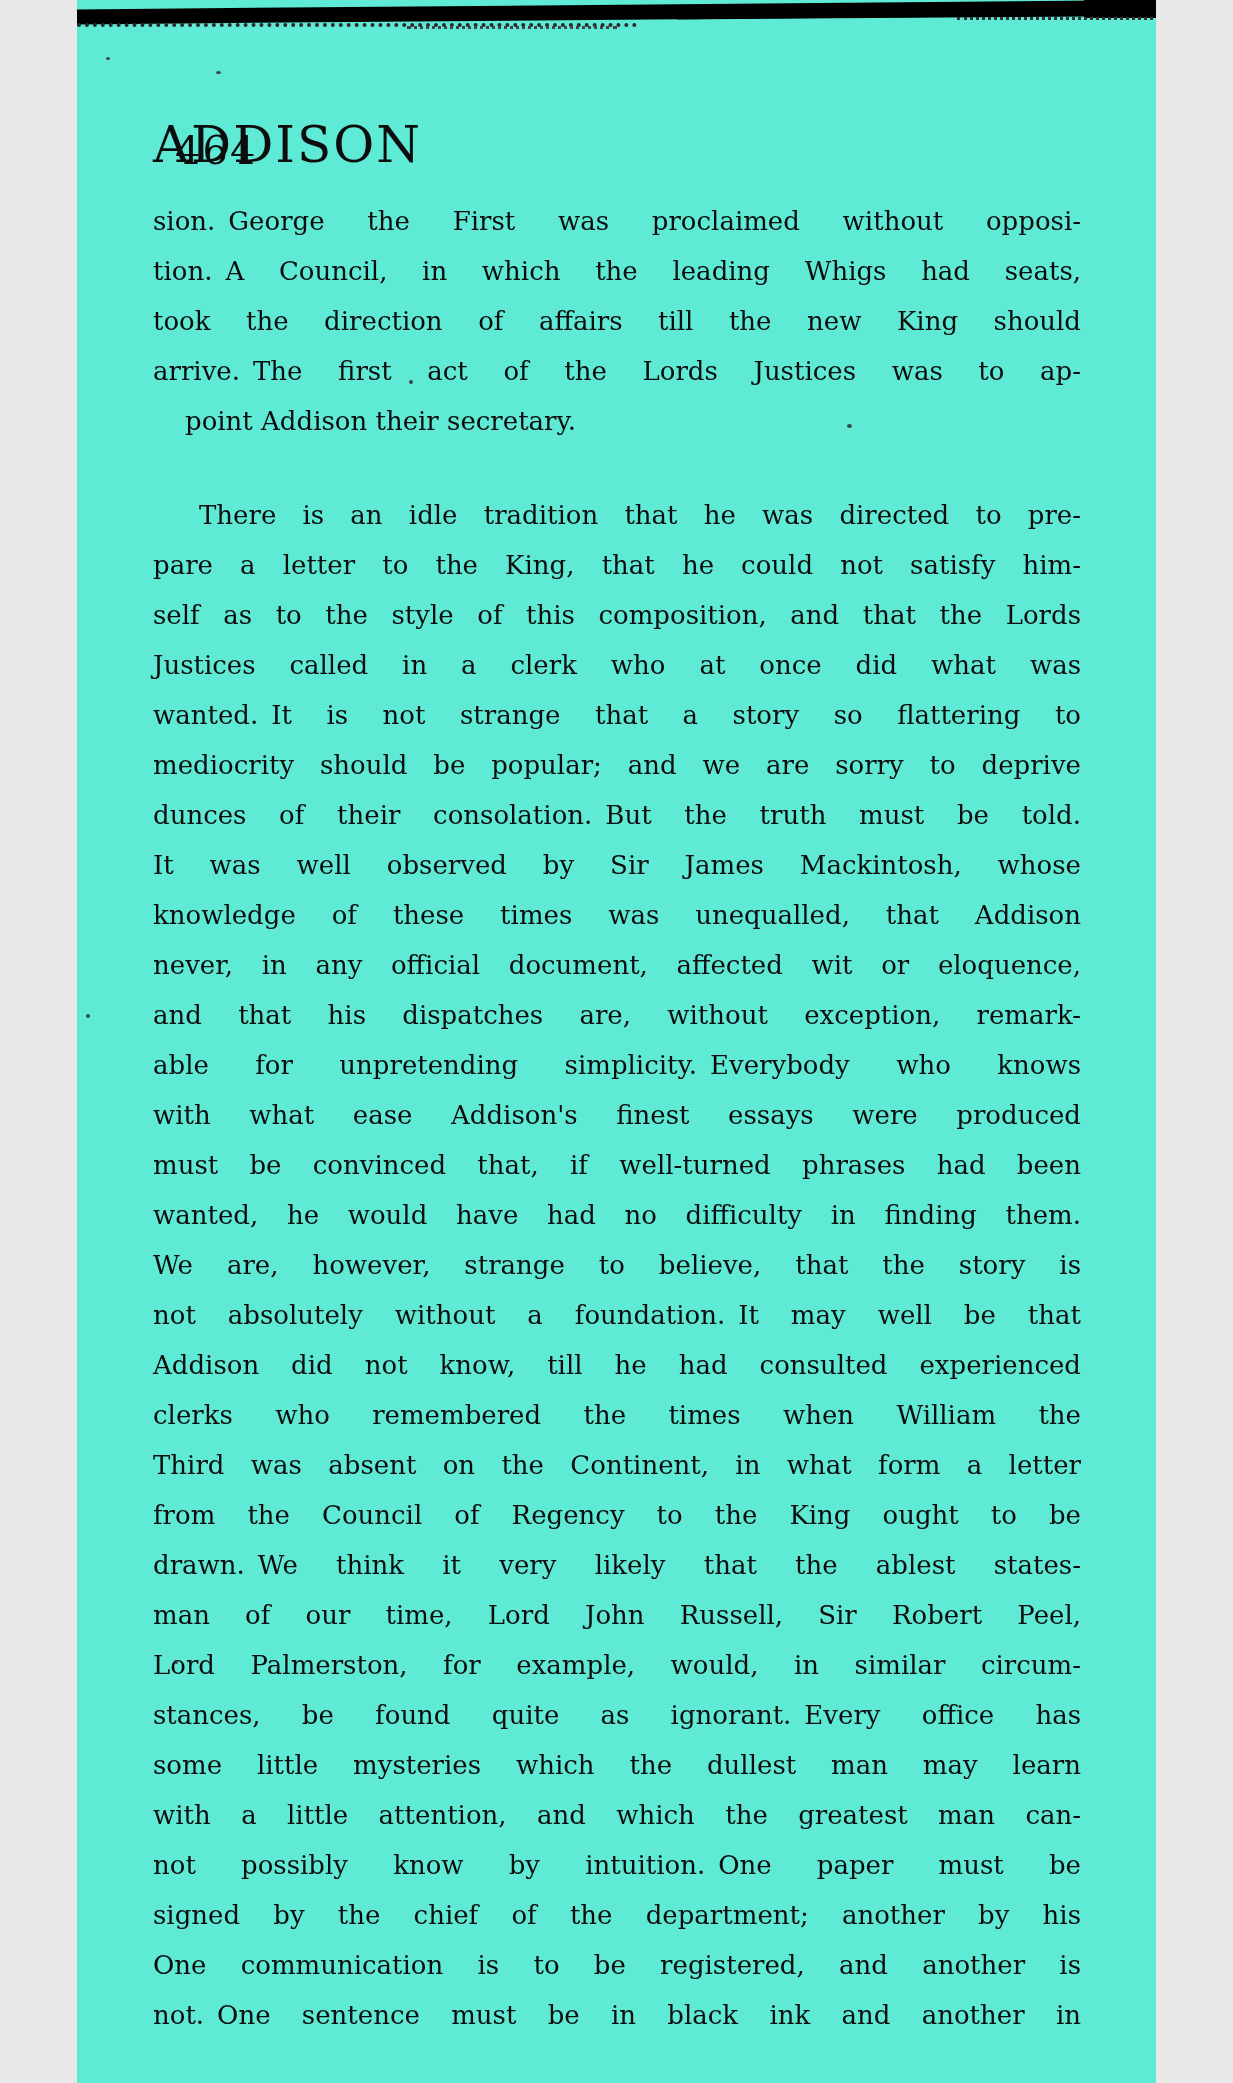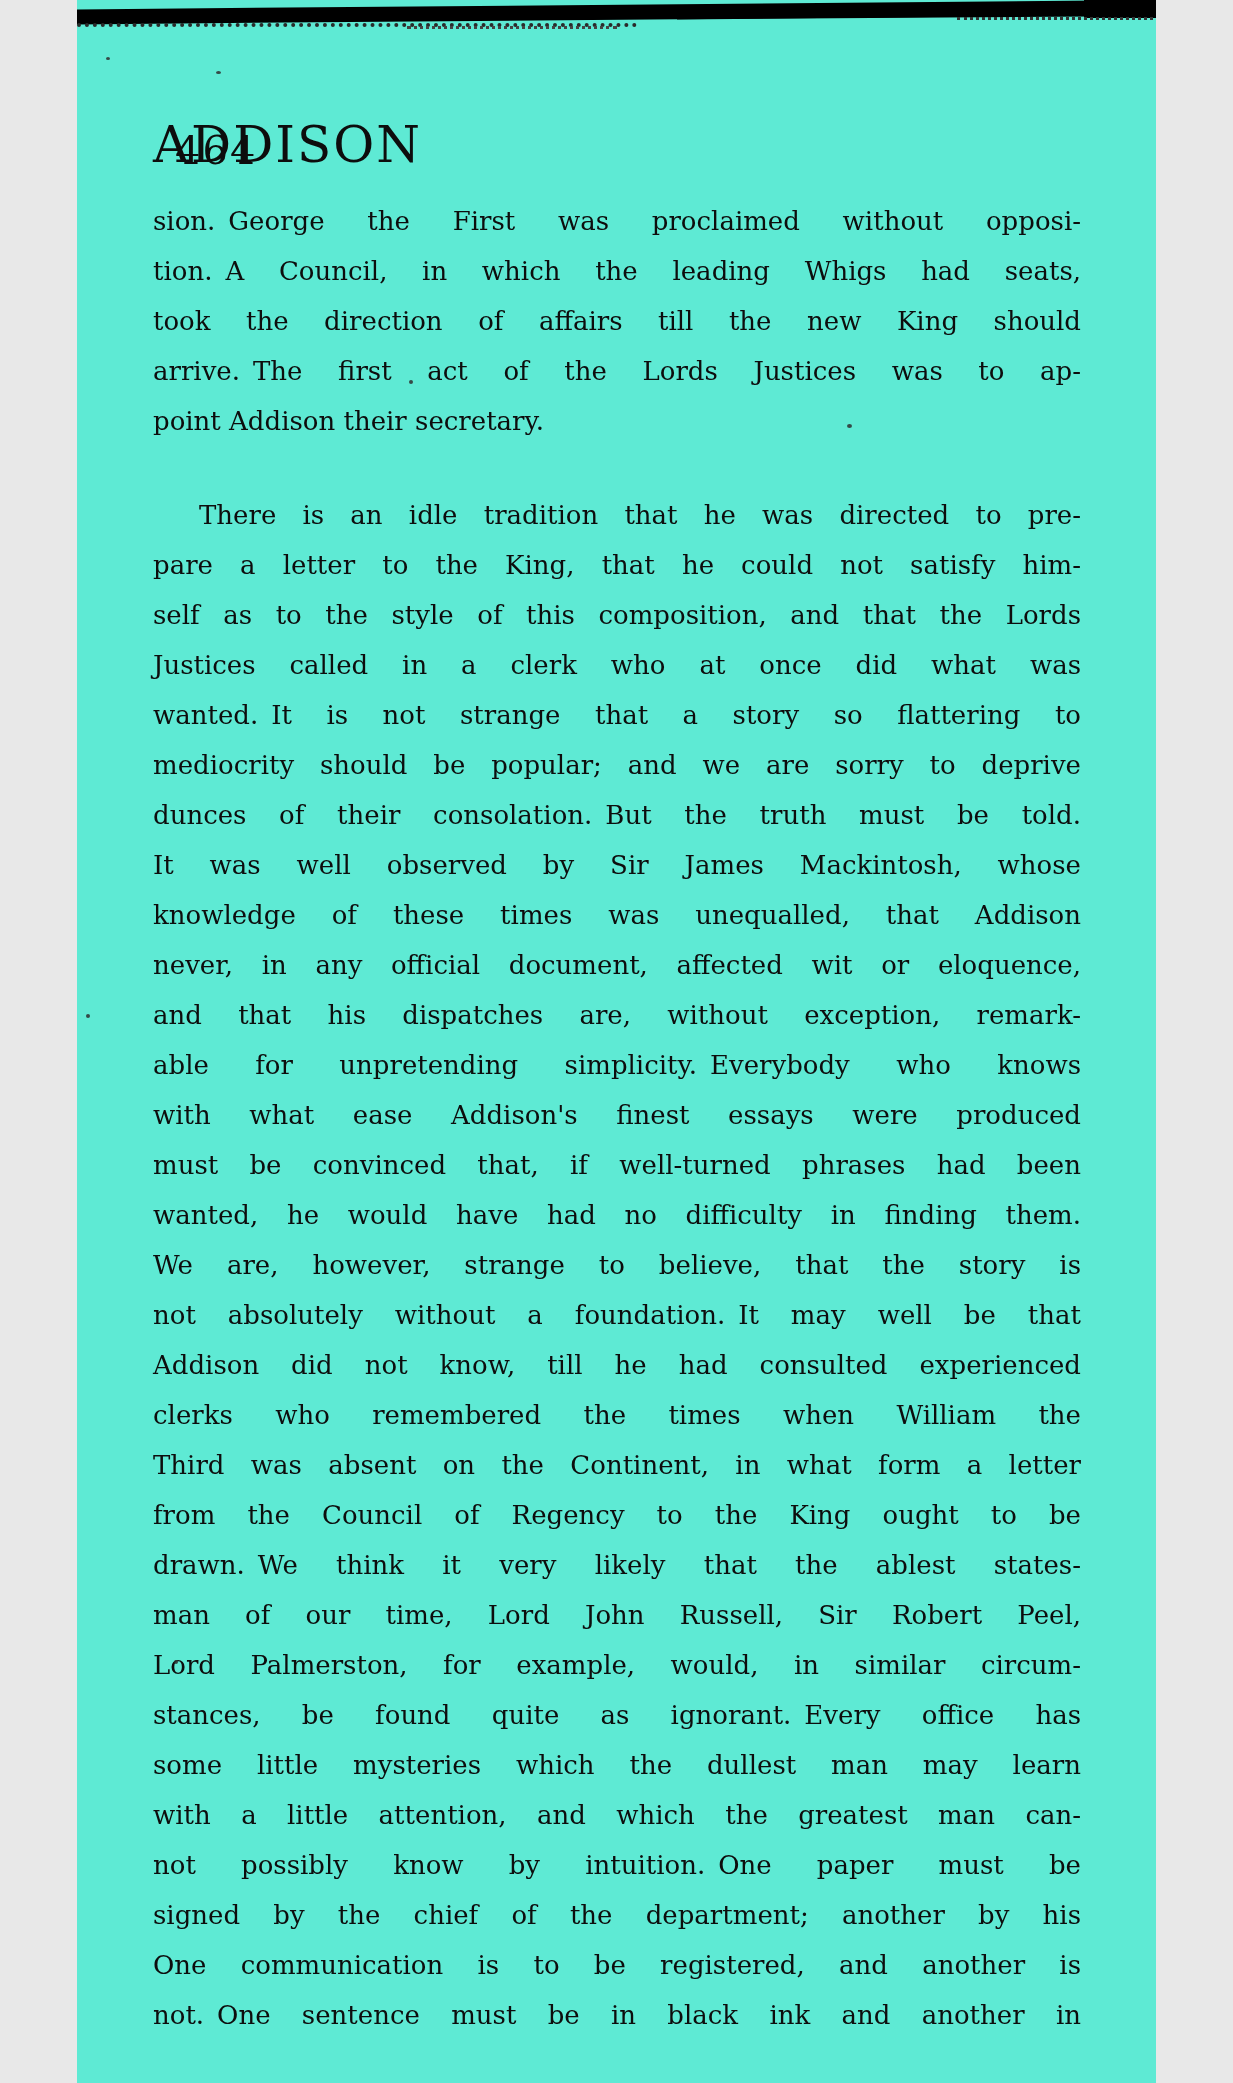--- a/index.html
+++ b/index.html
@@ -42,21 +42,21 @@
   }
   
   .bodytext{position:absolute;top:196px;left:76px;right:75px;}
   .line{
     font-size:26px;
     line-height:50px;
     text-align:justify;
     text-align-last:justify;
     white-space:normal;
   }
-  .line.para-end{text-align-last:left;}
+  .line.para-end{text-align-last:left;margin-left:32px;}
   .line.indent{text-indent:46px;margin-top:44px;}
   
   .speck{position:absolute;background:#2e2e2e;border-radius:50%;opacity:.85;}
   .s1{left:29px;top:57px;width:4px;height:3px;}
   .s2{left:139px;top:71px;width:5px;height:3px;}
   .s3{left:332px;top:380px;width:4px;height:4px;}
   .s4{left:770px;top:424px;width:5px;height:4px;}
   .s5{left:9px;top:1014px;width:4px;height:4px;}
   .s6{left:97px;top:1660px;width:4px;height:4px;}
 </style>

